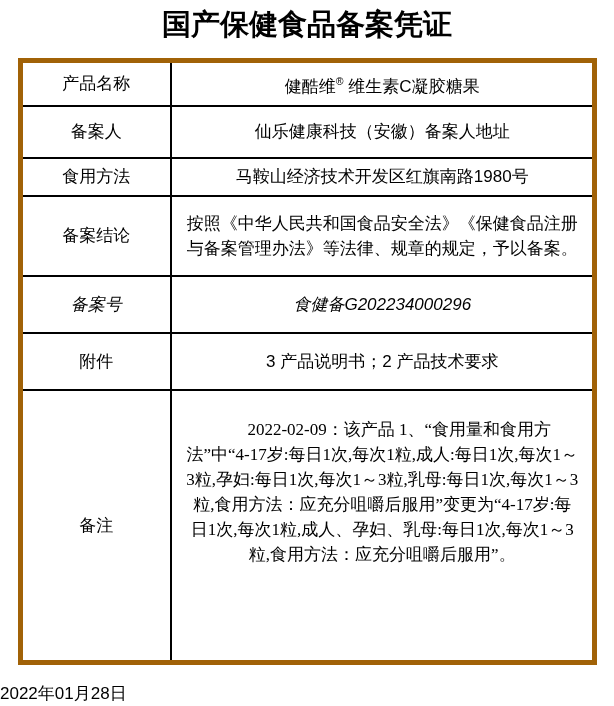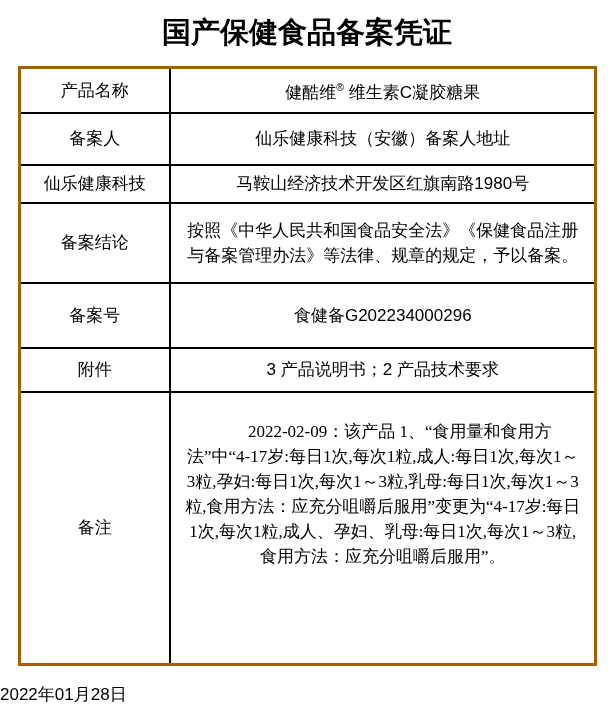--- a/index.html
+++ b/index.html
@@ -6,34 +6,34 @@
   html, body { background: #ffffff; }
   body {
     width: 614px;
     height: 706px;
     position: relative;
     color: #000;
     font-family: "Liberation Sans", sans-serif;
     overflow: hidden;
   }
   .doc-title {
-    padding-top: 14px;
+    padding-top: 6px;
     text-align: center;
     font-family: "Liberation Serif", serif;
     font-weight: bold;
     font-size: 29px;
     letter-spacing: 0px;
     line-height: 36px;
   }
   table.cert-table {
     border-collapse: collapse;
     table-layout: fixed;
     width: 579px;
     margin: 16px auto 12px auto;
-    border: 3px solid #a16207;
+    border: 5px solid #a16207;
   }
   table.cert-table td {
     border: 2px solid #000;
   }
   td.label-cell {
     width: 151px;
     text-align: center;
     vertical-align: middle;
     font-family: "Liberation Serif", serif;
     font-size: 17px;
@@ -43,22 +43,22 @@
     font-family: "Liberation Sans", sans-serif;
     font-size: 17px;
     line-height: 25px;
     padding: 4px 12px 4px 13px;
     text-align: center;
   }
   tr.r-product  { height: 45px; }
   tr.r-registrant { height: 52px; }
   tr.r-address  { height: 38px; }
   tr.r-conclusion { height: 80px; }
-  tr.r-number   { height: 65px; }
-  tr.r-attach   { height: 44px; }
+  tr.r-number   { height: 57px; font-style: italic; }
+  tr.r-attach   { height: 57px; }
   tr.r-remarks  { height: 273px; }
   .trademark-sup {
     vertical-align: super;
     font-size: 62%;
   }
   .remark-text {
     white-space: pre-wrap;
     display: block;
     padding-top: 22px;
   }
@@ -79,21 +79,21 @@
   <tbody>
     <tr class="r-product">
       <td class="label-cell">产品名称</td>
       <td class="value-cell"><span>健酷维</span><span class="trademark-sup">®</span><span> 维生素C凝胶糖果</span></td>
     </tr>
     <tr class="r-registrant">
       <td class="label-cell">备案人</td>
       <td class="value-cell">仙乐健康科技（安徽）备案人地址</td>
     </tr>
     <tr class="r-address">
-      <td class="label-cell">仙乐健康科技</td>
+      <td class="label-cell">食用方法</td>
       <td class="value-cell">马鞍山经济技术开发区红旗南路1980号</td>
     </tr>
     <tr class="r-conclusion">
       <td class="label-cell">备案结论</td>
       <td class="value-cell">按照《中华人民共和国食品安全法》《保健食品注册与备案管理办法》等法律、规章的规定，予以备案。</td>
     </tr>
     <tr class="r-number">
       <td class="label-cell">备案号</td>
       <td class="value-cell">食健备G202234000296</td>
     </tr>

